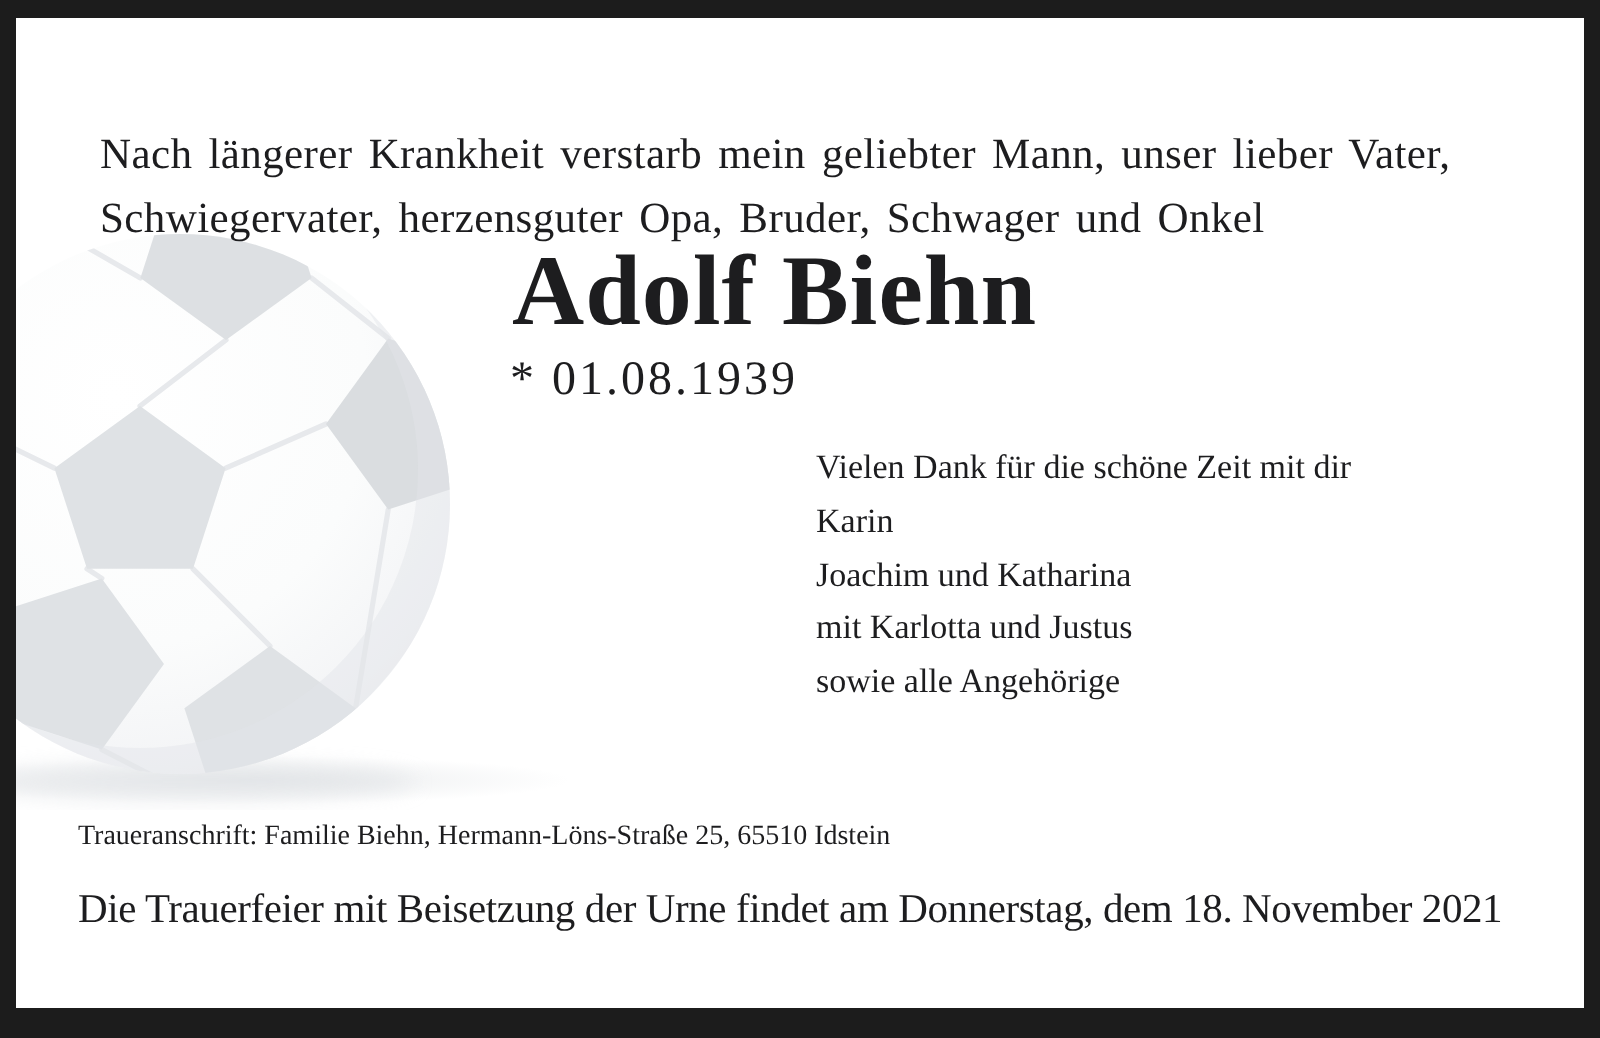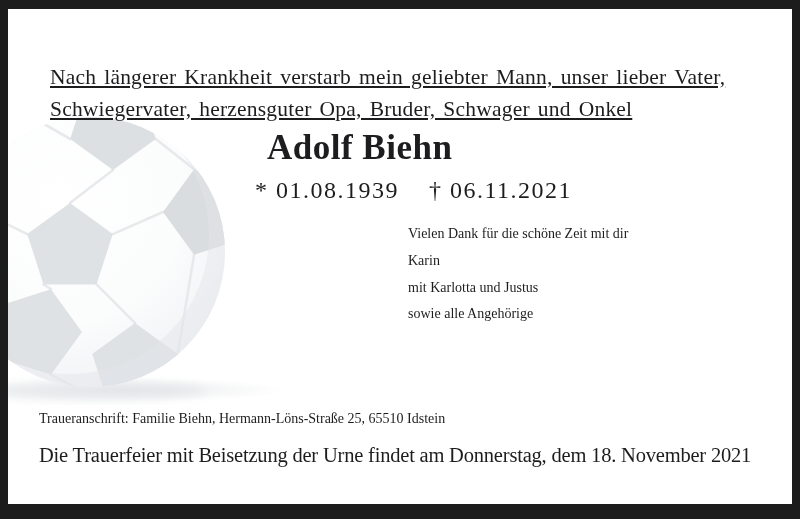--- a/index.html
+++ b/index.html
@@ -17,36 +17,35 @@
   .ball-svg{position:absolute;left:-58px;top:101px;width:280px;height:295px;}
   .ball-ground-shadow{
     position:absolute;left:-30px;top:364px;width:430px;height:34px;
     background:radial-gradient(ellipse 52% 50% at 34% 50%, rgba(184,190,196,0.32), rgba(255,255,255,0) 72%);
   }
   
   .intro{
     position:absolute;left:42px;top:30px;
     font-size:21.5px;line-height:32px;word-spacing:2.5px;letter-spacing:0.2px;
     white-space:nowrap;
-    text-decoration:underline;
   }
   .intro .line{display:block;}
   .name{
-    position:absolute;left:248px;top:109px;margin:11px;
-    font-size:35px;font-weight:700;line-height:1.1;letter-spacing:0.5px;
+    position:absolute;left:248px;top:109px;margin:0;
+    font-size:50px;font-weight:700;line-height:1.1;letter-spacing:0.5px;
     white-space:nowrap;
   }
   .dates{
     position:absolute;left:247px;top:169px;
     font-size:24px;letter-spacing:1.5px;line-height:1;
     display:flex;gap:30px;white-space:nowrap;
   }
   .thanks{
     position:absolute;left:400px;top:212px;
-    font-size:14px;line-height:26.8px;white-space:nowrap;
+    font-size:17px;line-height:26.8px;white-space:nowrap;
   }
   .thanks .mourner{font-weight:400;}
   .address{
     position:absolute;left:31px;top:402px;margin:0;
     font-size:14px;line-height:1.1;white-space:nowrap;
   }
   .ceremony{
     position:absolute;left:31px;top:433px;margin:0;
     font-size:20.5px;line-height:26px;letter-spacing:-0.2px;white-space:nowrap;
   }
@@ -108,26 +107,26 @@
 
   <p class="intro">
     <span class="line">Nach längerer Krankheit verstarb mein geliebter Mann, unser lieber Vater,</span>
     <span class="line">Schwiegervater, herzensguter Opa, Bruder, Schwager und Onkel</span>
   </p>
 
   <h1 class="name">Adolf Biehn</h1>
 
   <div class="dates">
     <span>* 01.08.1939</span>
-    <span>† 06.11.2021</span>
   </div>
 
   <div class="thanks">
     <div>Vielen Dank für die schöne Zeit mit dir</div>
     <div class="mourner">Karin</div>
+    <div class="mourner">Joachim und Katharina</div>
     <div class="mourner">mit Karlotta und Justus</div>
     <div class="mourner">sowie alle Angehörige</div>
   </div>
 
   <p class="address">Traueranschrift: Familie Biehn, Hermann-Löns-Straße 25, 65510 Idstein</p>
 
   <p class="ceremony">
     <span class="line">Die Trauerfeier mit Beisetzung der Urne findet am Donnerstag, dem 18. November 2021</span>
   </p>
 

